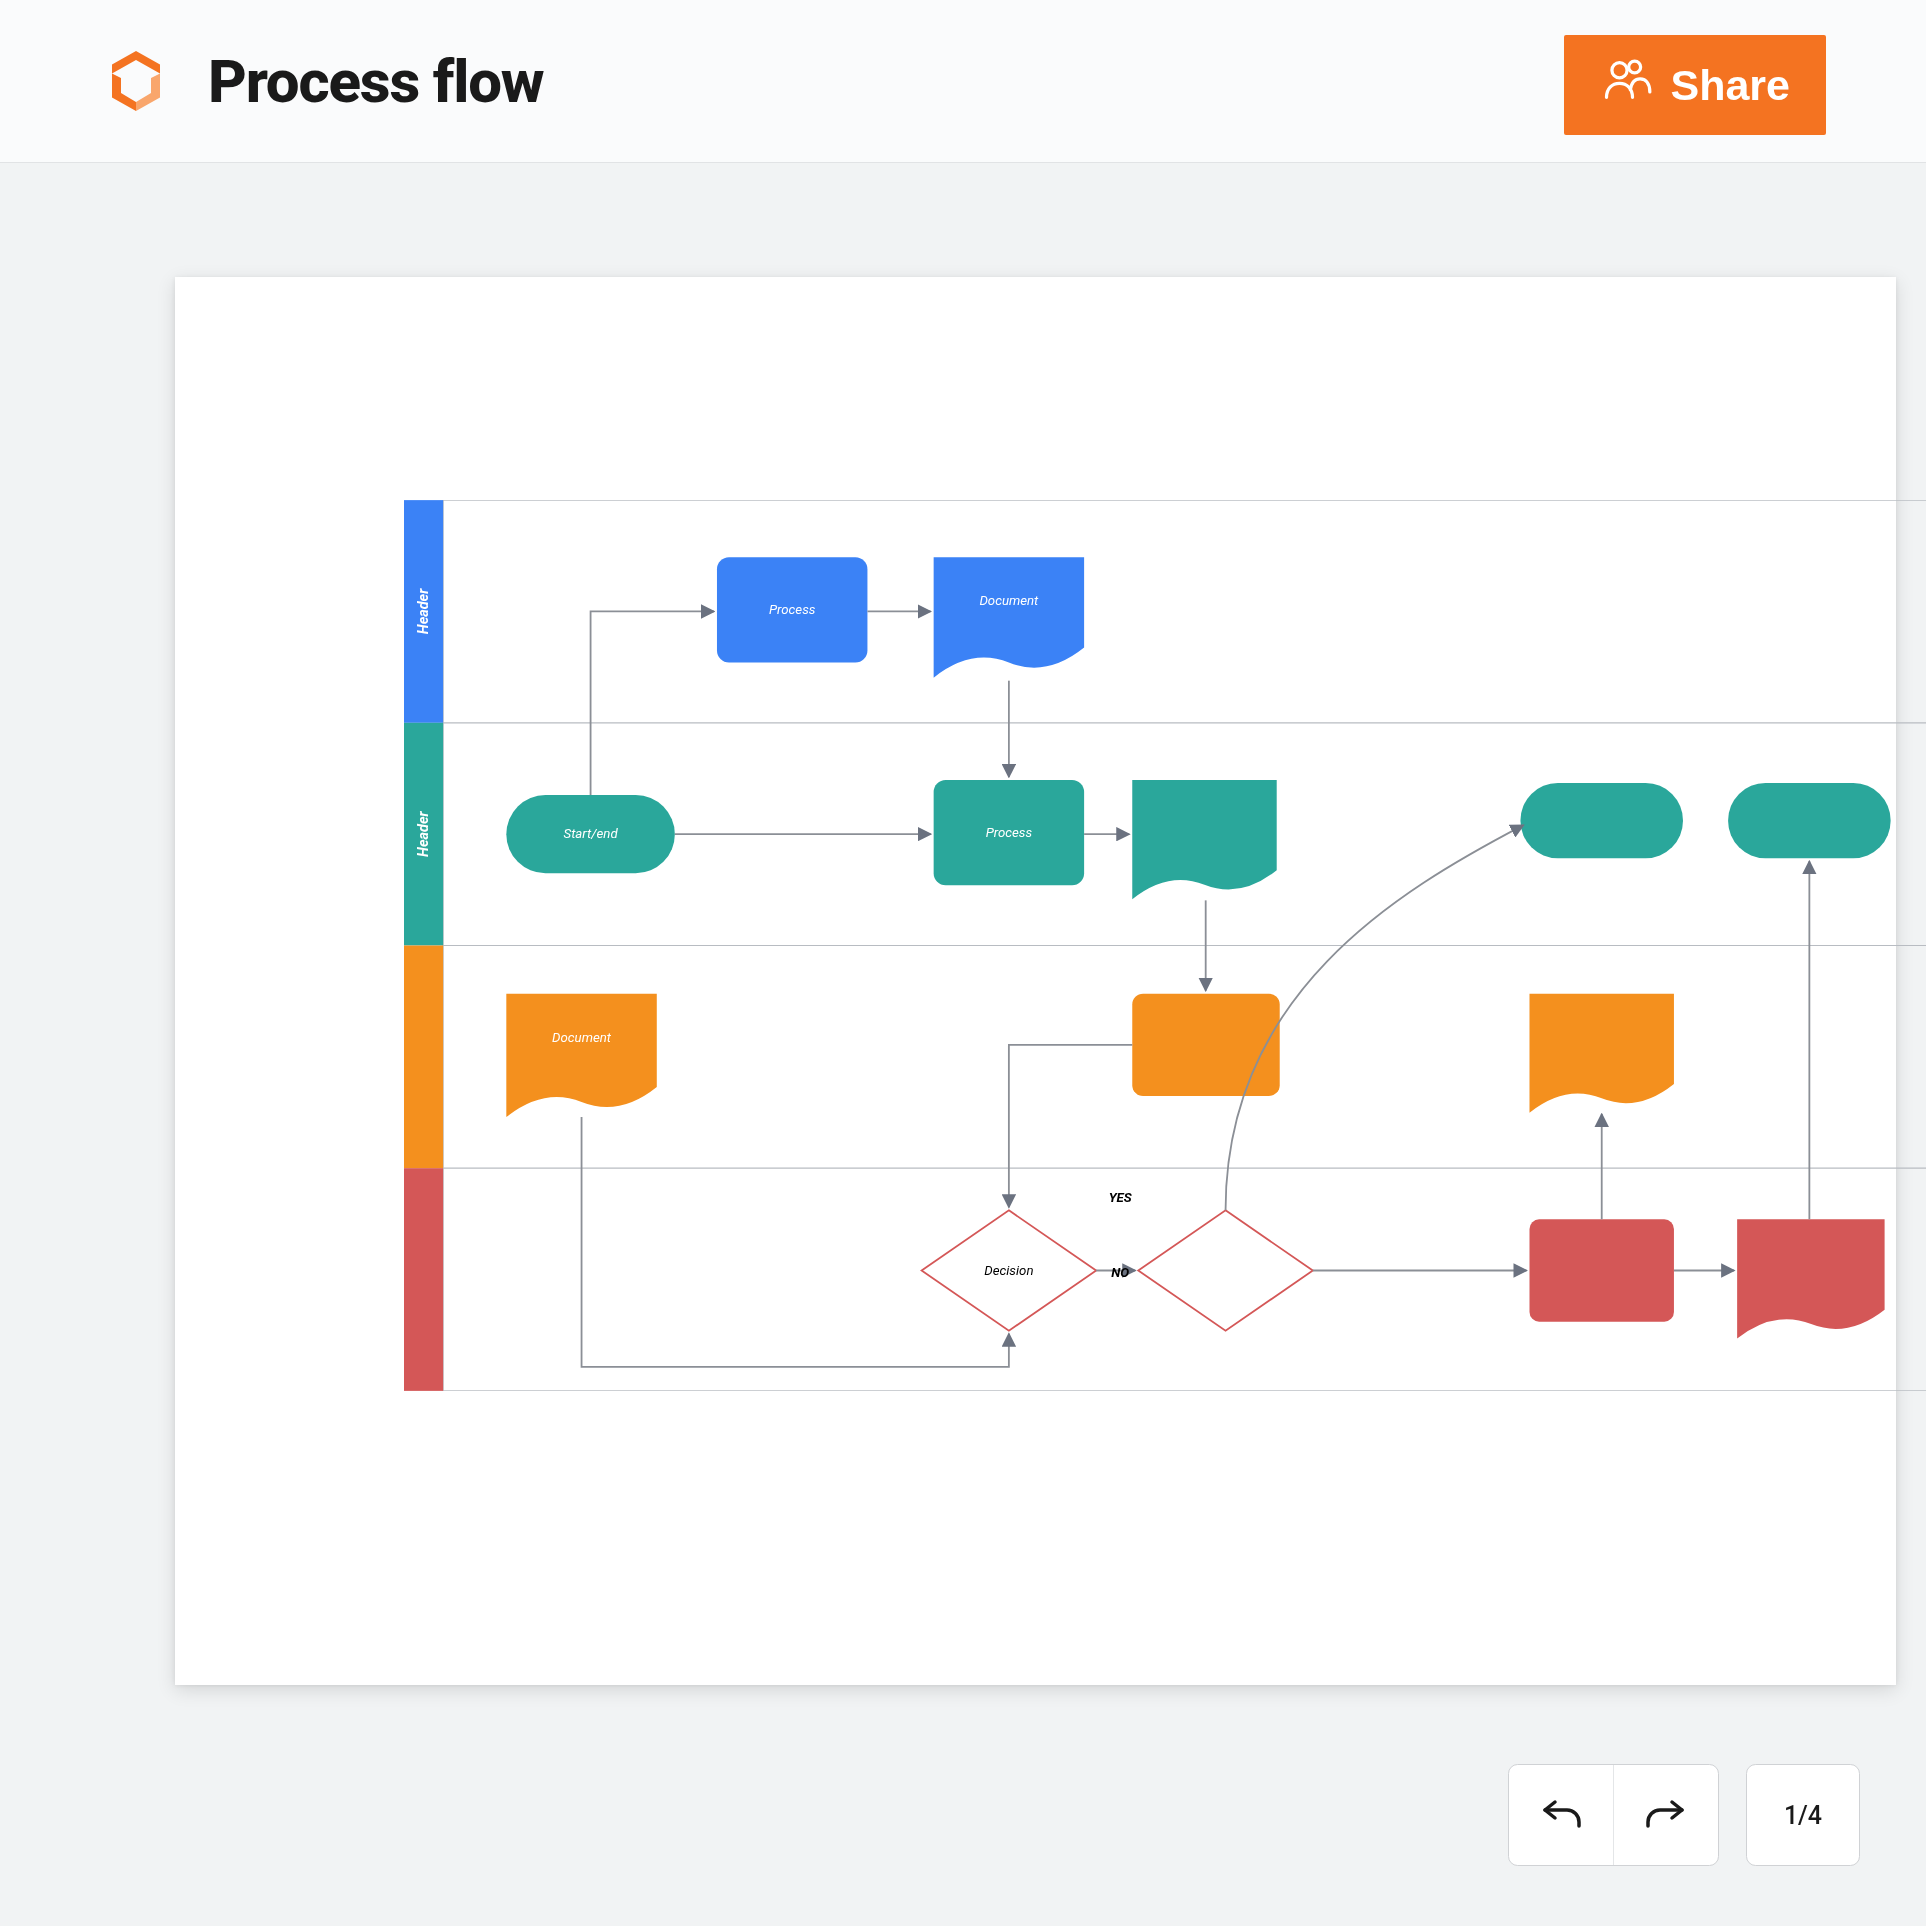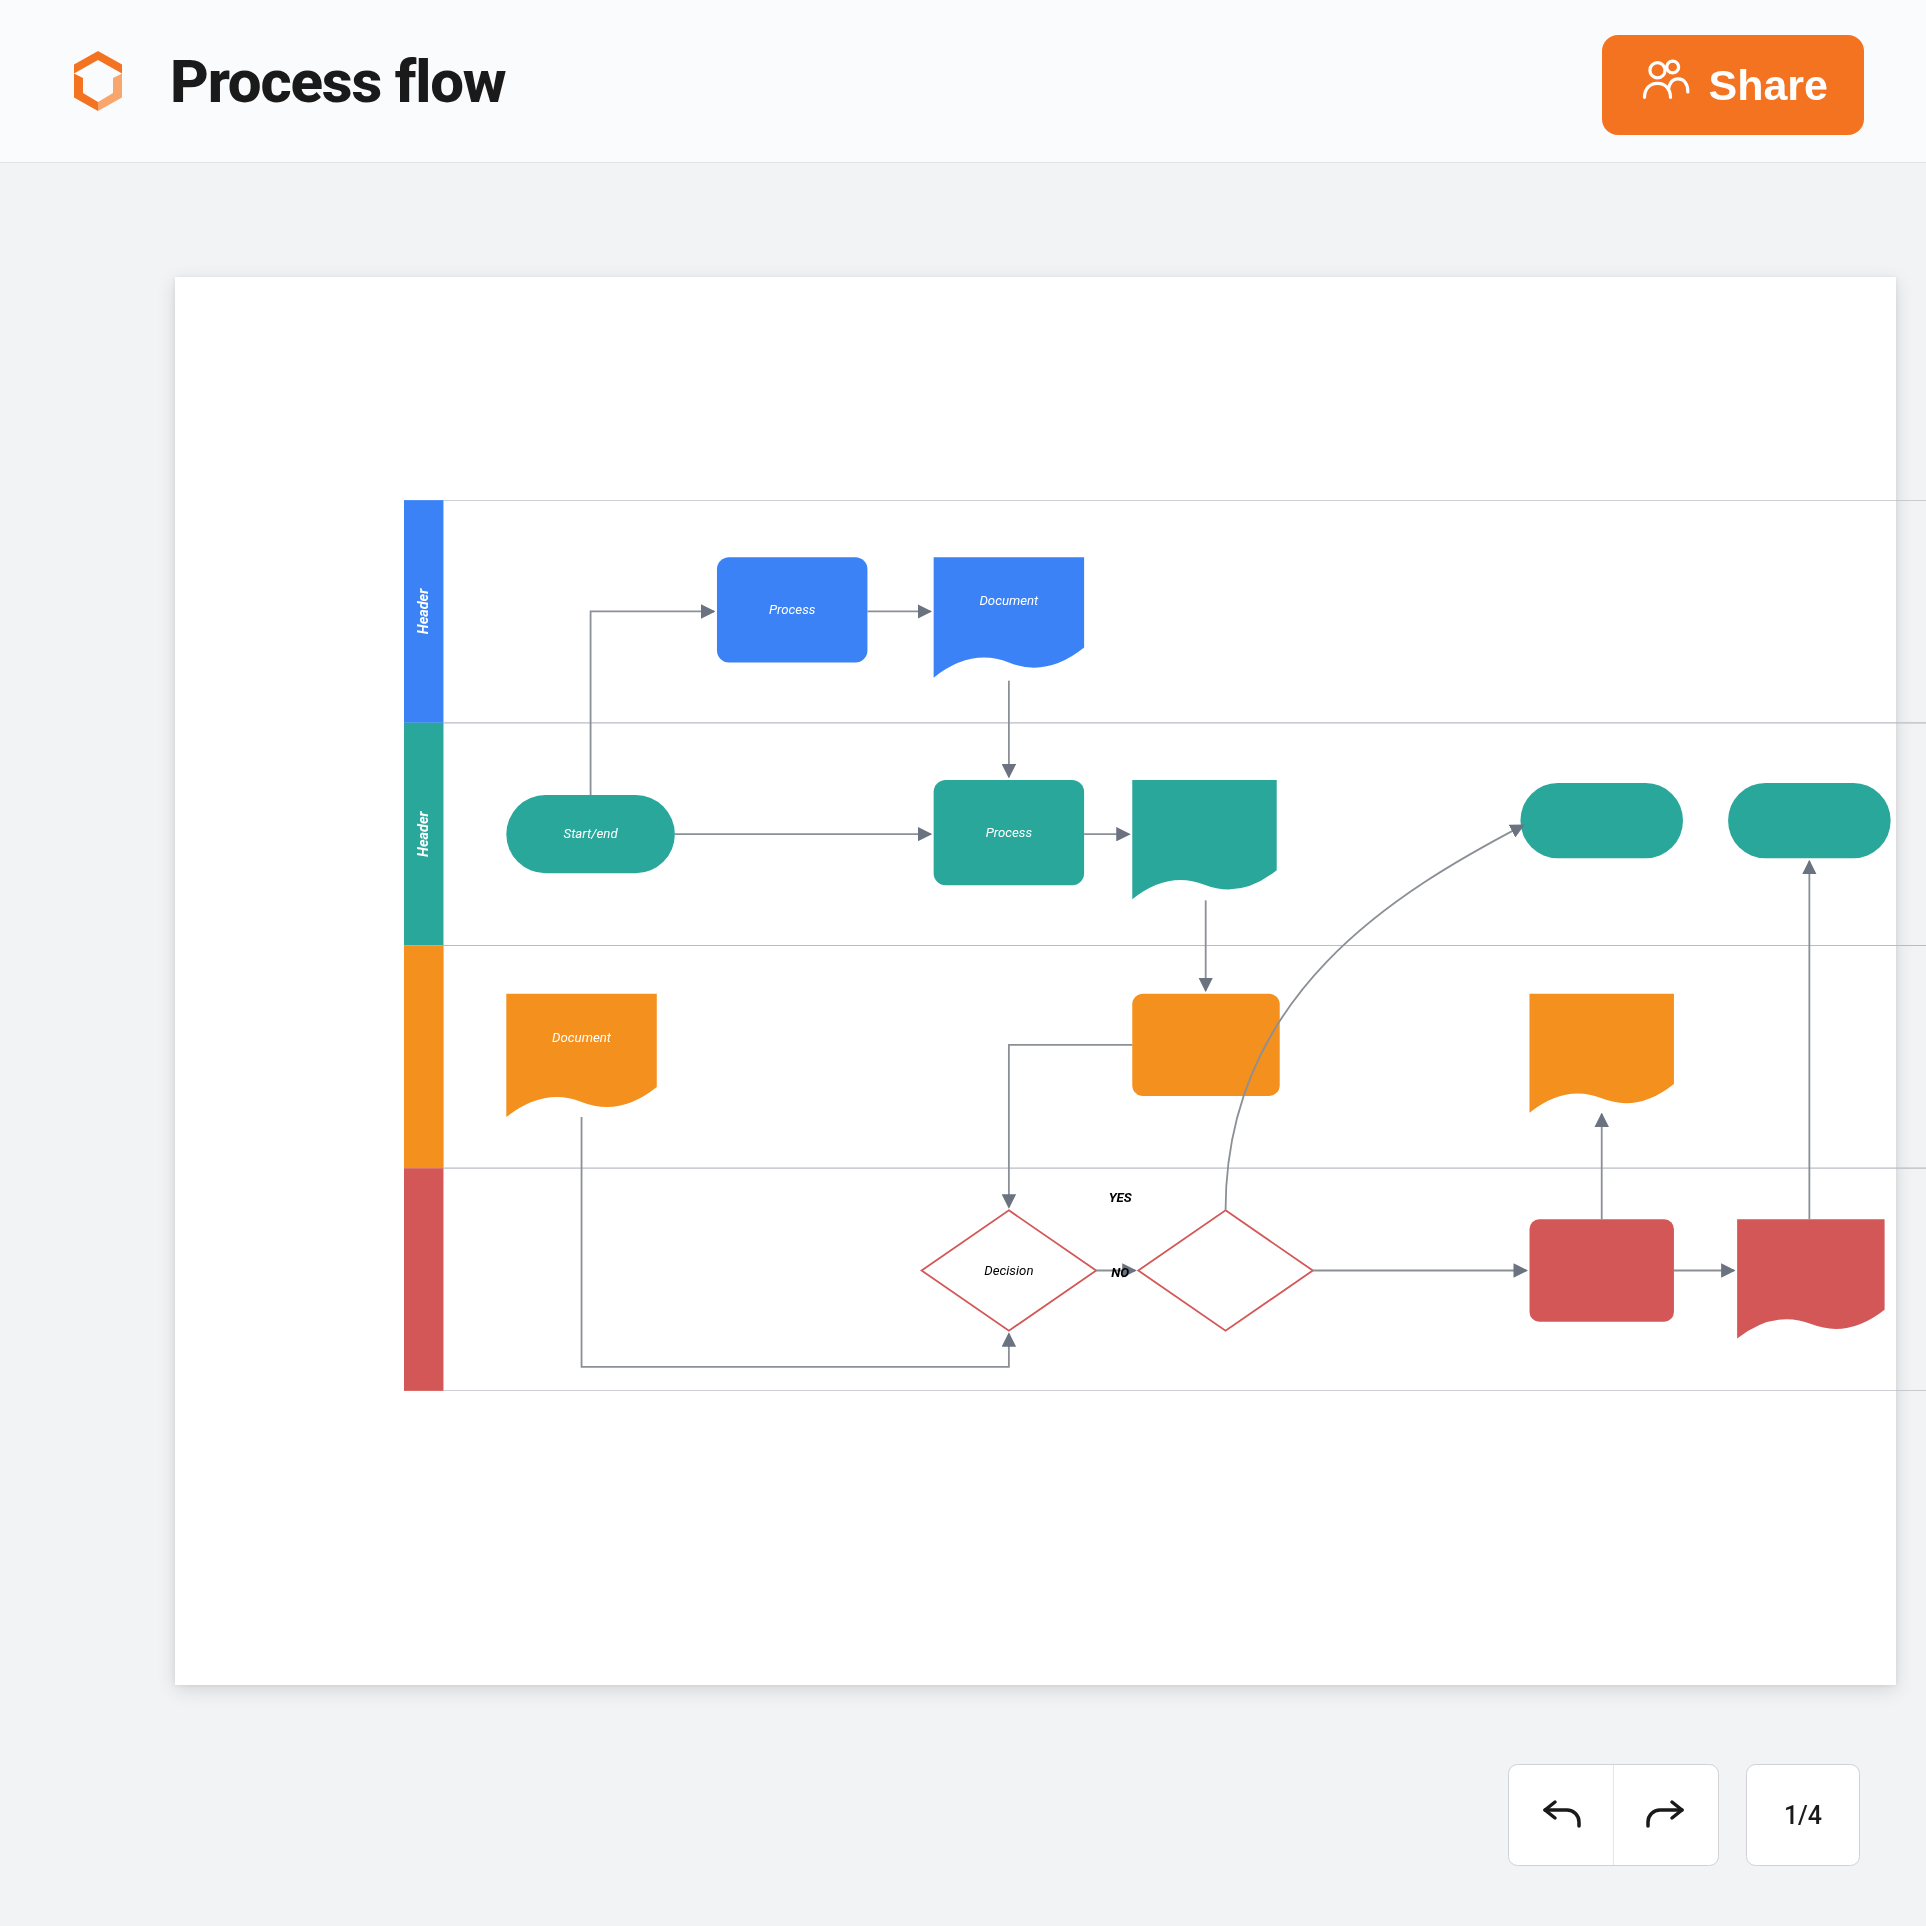--- a/index.html
+++ b/index.html
@@ -11,42 +11,42 @@
     overflow: hidden;
   }
 
   
   .header {
     height: 163px;
     background: #fafbfc;
     border-bottom: 1.8px solid #e1e3e5;
     display: flex;
     align-items: center;
-    padding: 0 62px;
+    padding: 0 100px;
     justify-content: space-between;
   }
   .header-left { display: flex; align-items: center; gap: 36px; }
   .logo {
     width: 72px;
     height: 72px;
   }
   .title {
     font-size: 60px;
     font-weight: 800;
     color: #1a1a1a;
     letter-spacing: -1.2px;
   }
   .share-btn {
     display: flex;
     align-items: center;
     gap: 18px;
     background: #f47321;
     color: #fff;
     border: none;
-    border-radius: 16px;
+    border-radius: 2px;
     padding: 19px 36px;
     font-size: 43px;
     font-weight: 700;
     cursor: pointer;
     margin-top: 8px;
   }
   .share-btn svg { width: 52px; height: 52px; }
 
   
   .stage {

